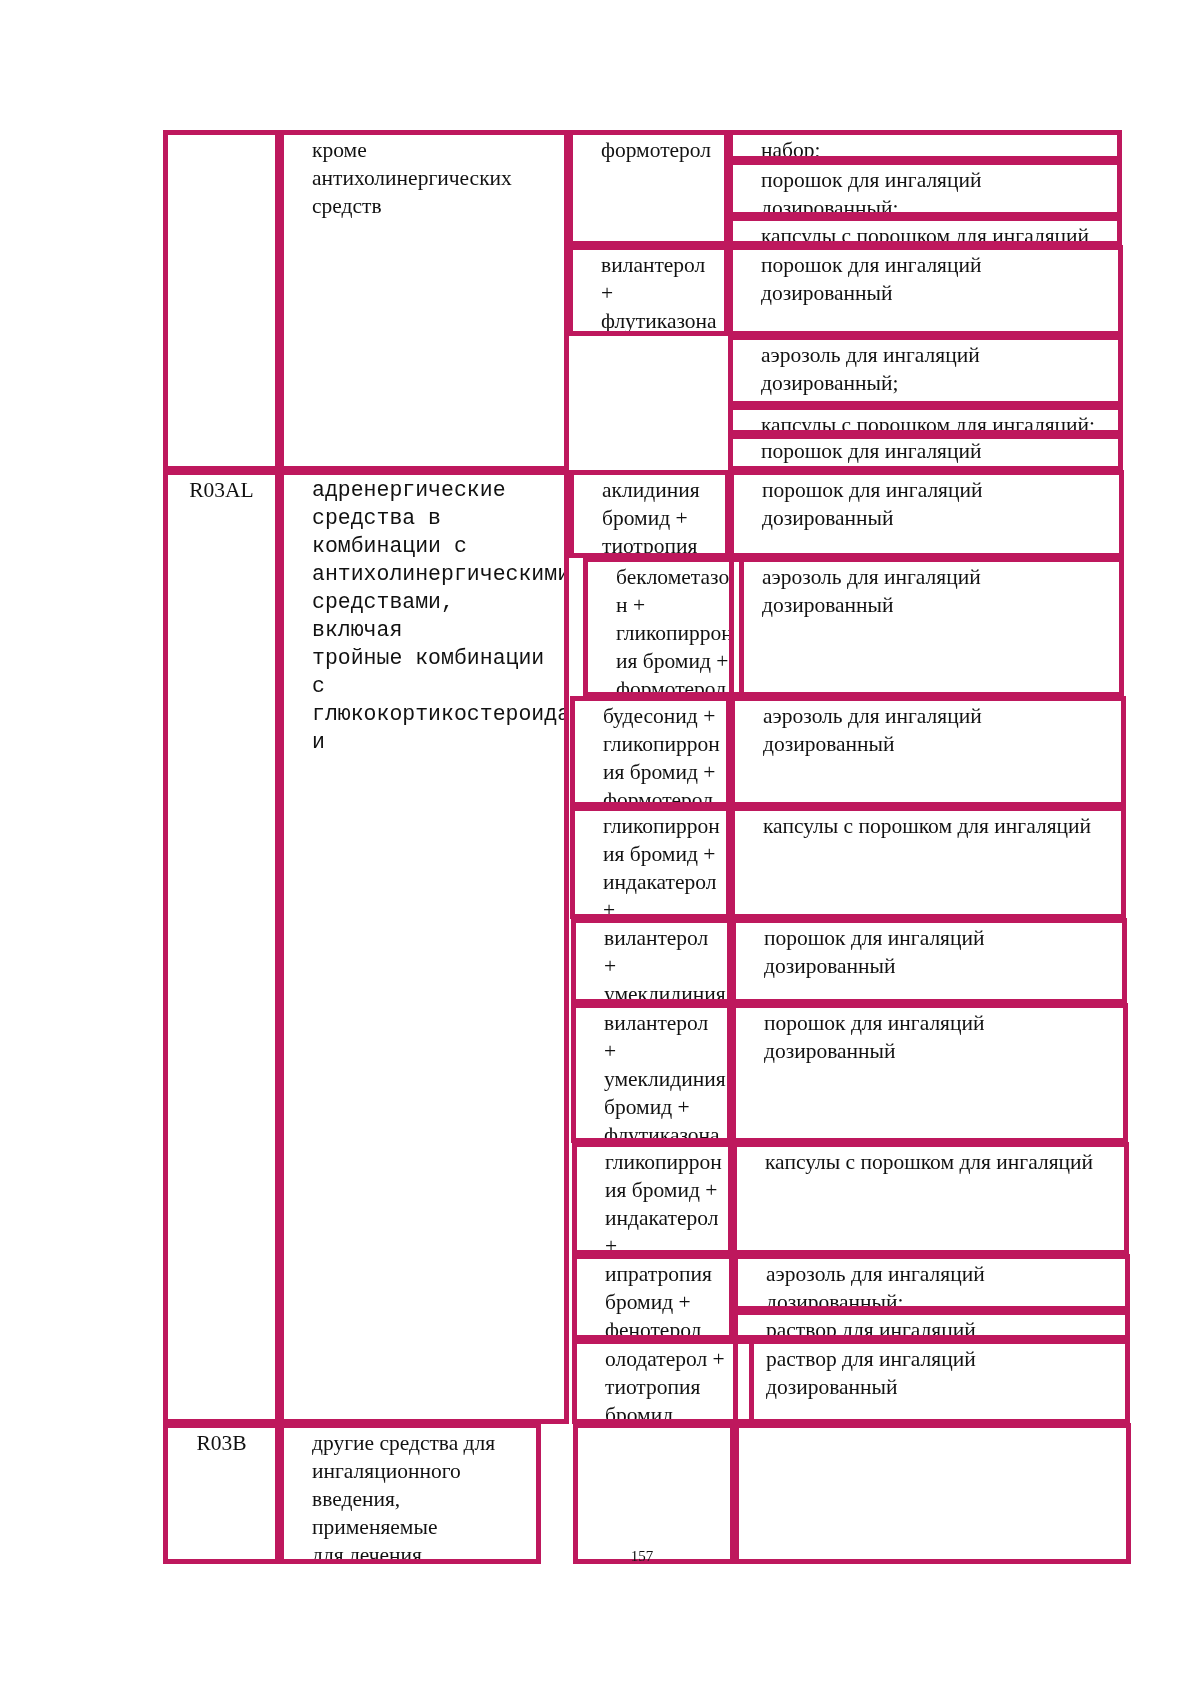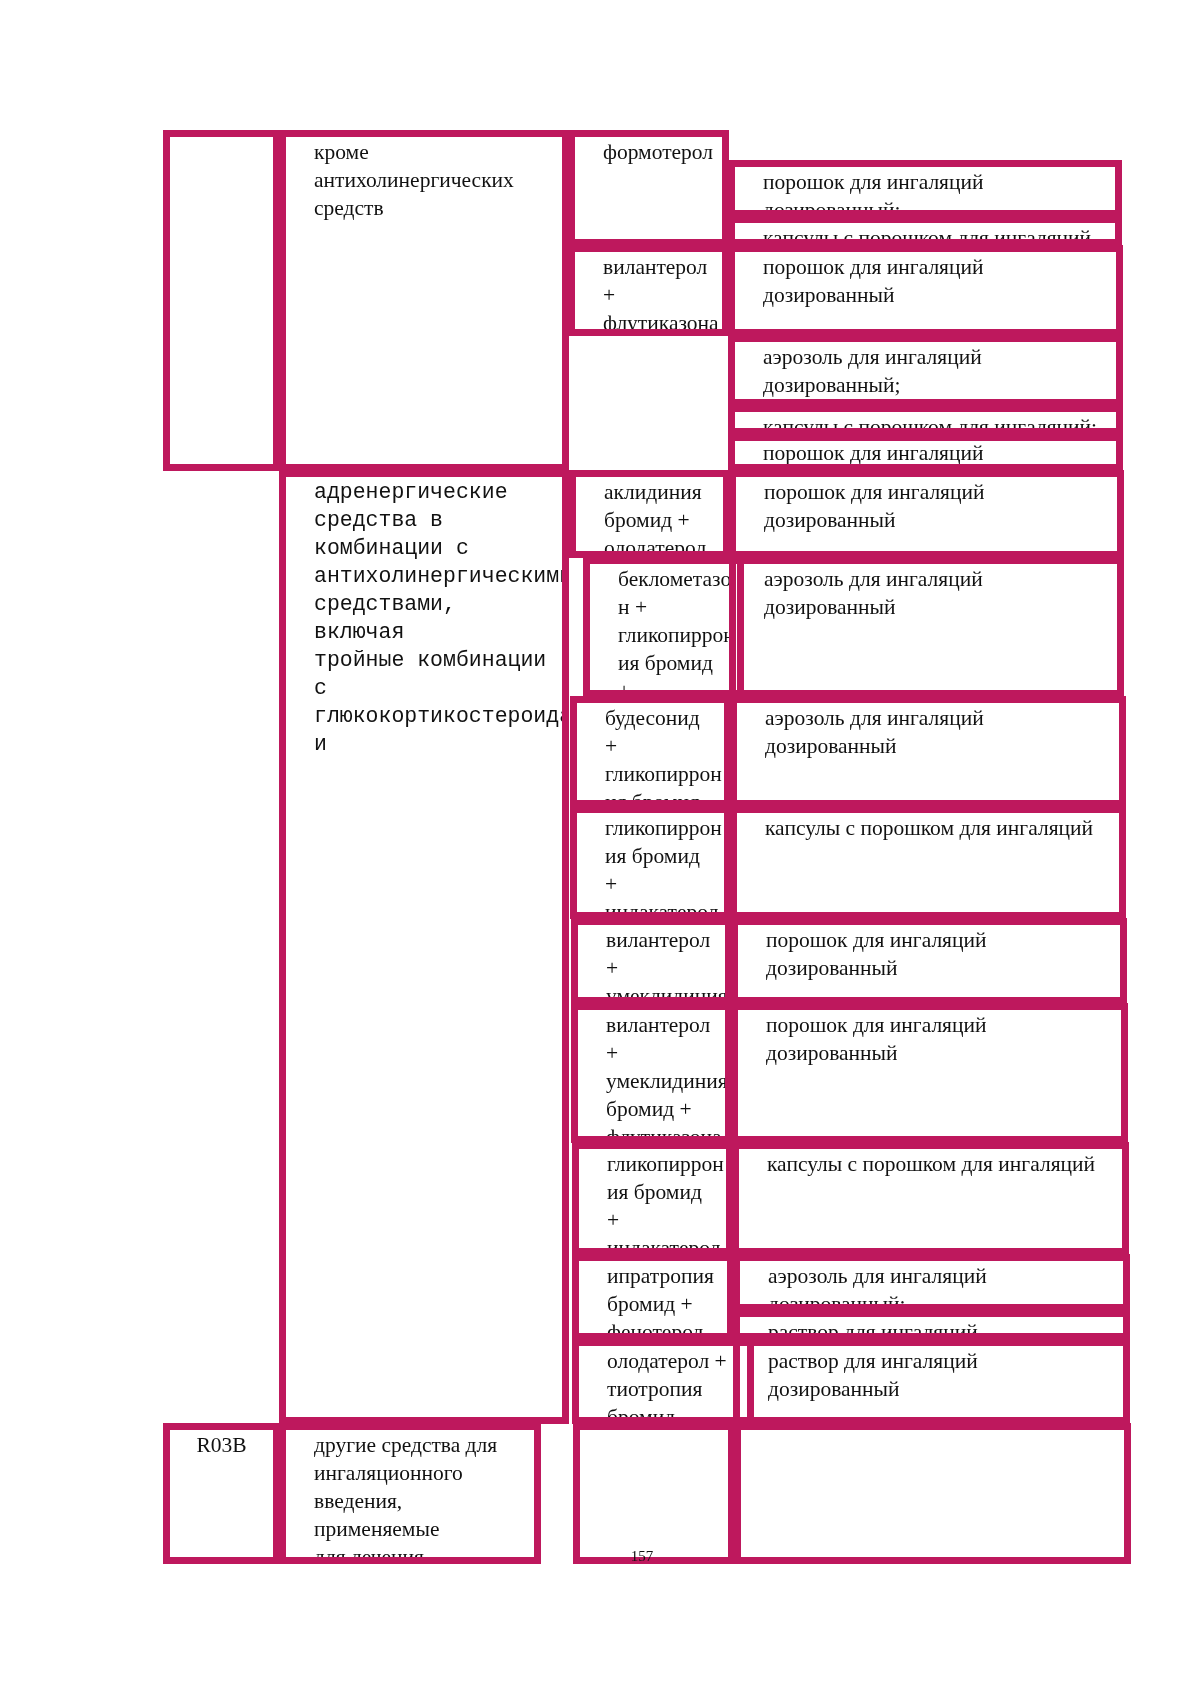--- a/index.html
+++ b/index.html
@@ -1,31 +1,32 @@
 <!DOCTYPE html>
 <html><head>
   <meta charset="utf-8">
   <style>
     html, body { margin: 0; padding: 0; background: #ffffff; }
     body { width: 1200px; height: 1697px; position: relative; overflow: hidden;
            font-family: "Liberation Serif", "DejaVu Serif", serif; color: #111; }
     .page { position: absolute; left: 0; top: 0; width: 1200px; height: 1697px; }
-    .cell { position: absolute; box-sizing: border-box; border: 7px solid #be185d;
+    .cell { position: absolute; box-sizing: border-box; border: 5px solid #be185d;
             font-size: 21.5px; line-height: 28px; padding: 1px 10px 0 28px;
             white-space: pre-line; overflow: hidden; background: transparent; }
     .code { text-align: center; padding-left: 4px; padding-right: 4px; }
     .page-number { position: absolute; left: 0; width: 1200px; top: 1548px;
                    text-align: center; font-size: 15px; margin-left: 42px; }
   </style>
 </head>
 <body>
 
 <div class="page">
 
   <div class="cell code" style="left:163px;top:130px;width:117px;height:341px;"></div>
+  <div class="cell code" style="left:163px;top:470px;width:117px;height:954px;">R03AL</div>
   <div class="cell code" style="left:163px;top:1423px;width:117px;height:141px;">R03B</div>
 
   <div class="cell" style="left:279px;top:130px;width:290px;height:341px;">кроме
 антихолинергических
 средств</div>
   <div class="cell" style="left:279px;top:470px;width:290px;height:954px;font-family:Liberation Mono, monospace;">адренергические
 средства в комбинации с
 антихолинергическими
 средствами, включая
 тройные комбинации с
@@ -37,21 +38,21 @@
 для лечения
 обструктивных</div>
 
   <div class="cell" style="left:568px;top:130px;width:161px;height:116px;">формотерол</div>
   <div class="cell" style="left:568px;top:245px;width:161px;height:91px;">вилантерол +
 флутиказона
 фуроат</div>
 
   <div class="cell" style="left:569px;top:470px;width:161px;height:88px;">аклидиния
 бромид +
-олодатерол</div>
+тиотропия</div>
   <div class="cell" style="left:569px;top:557px;width:161px;height:140px;margin-left:14px;">беклометазо
 н +
 гликопиррон
 ия бромид +
 формотерол</div>
   <div class="cell" style="left:570px;top:696px;width:161px;height:111px;">будесонид +
 гликопиррон
 ия бромид +
 формотерол</div>
   <div class="cell" style="left:570px;top:806px;width:161px;height:113px;">гликопиррон
@@ -72,20 +73,21 @@
 + мометазон</div>
   <div class="cell" style="left:572px;top:1254px;width:162px;height:86px;">ипратропия
 бромид +
 фенотерол</div>
   <div class="cell" style="left:572px;top:1339px;width:182px;height:85px;">олодатерол +
 тиотропия
 бромид</div>
 
   <div class="cell" style="left:573px;top:1423px;width:162px;height:141px;"></div>
 
+  <div class="cell" style="left:728px;top:130px;width:394px;height:31px;">набор;</div>
   <div class="cell" style="left:728px;top:160px;width:394px;height:57px;">порошок для ингаляций
 дозированный;</div>
   <div class="cell" style="left:728px;top:216px;width:394px;height:30px;">капсулы с порошком для ингаляций</div>
   <div class="cell" style="left:728px;top:245px;width:395px;height:91px;">порошок для ингаляций
 дозированный</div>
   <div class="cell" style="left:728px;top:335px;width:395px;height:71px;">аэрозоль для ингаляций
 дозированный;</div>
   <div class="cell" style="left:728px;top:405px;width:395px;height:30px;">капсулы с порошком для ингаляций;</div>
   <div class="cell" style="left:728px;top:434px;width:395px;height:37px;line-height:25px;padding-top:0;">порошок для ингаляций
 дозированный</div>

